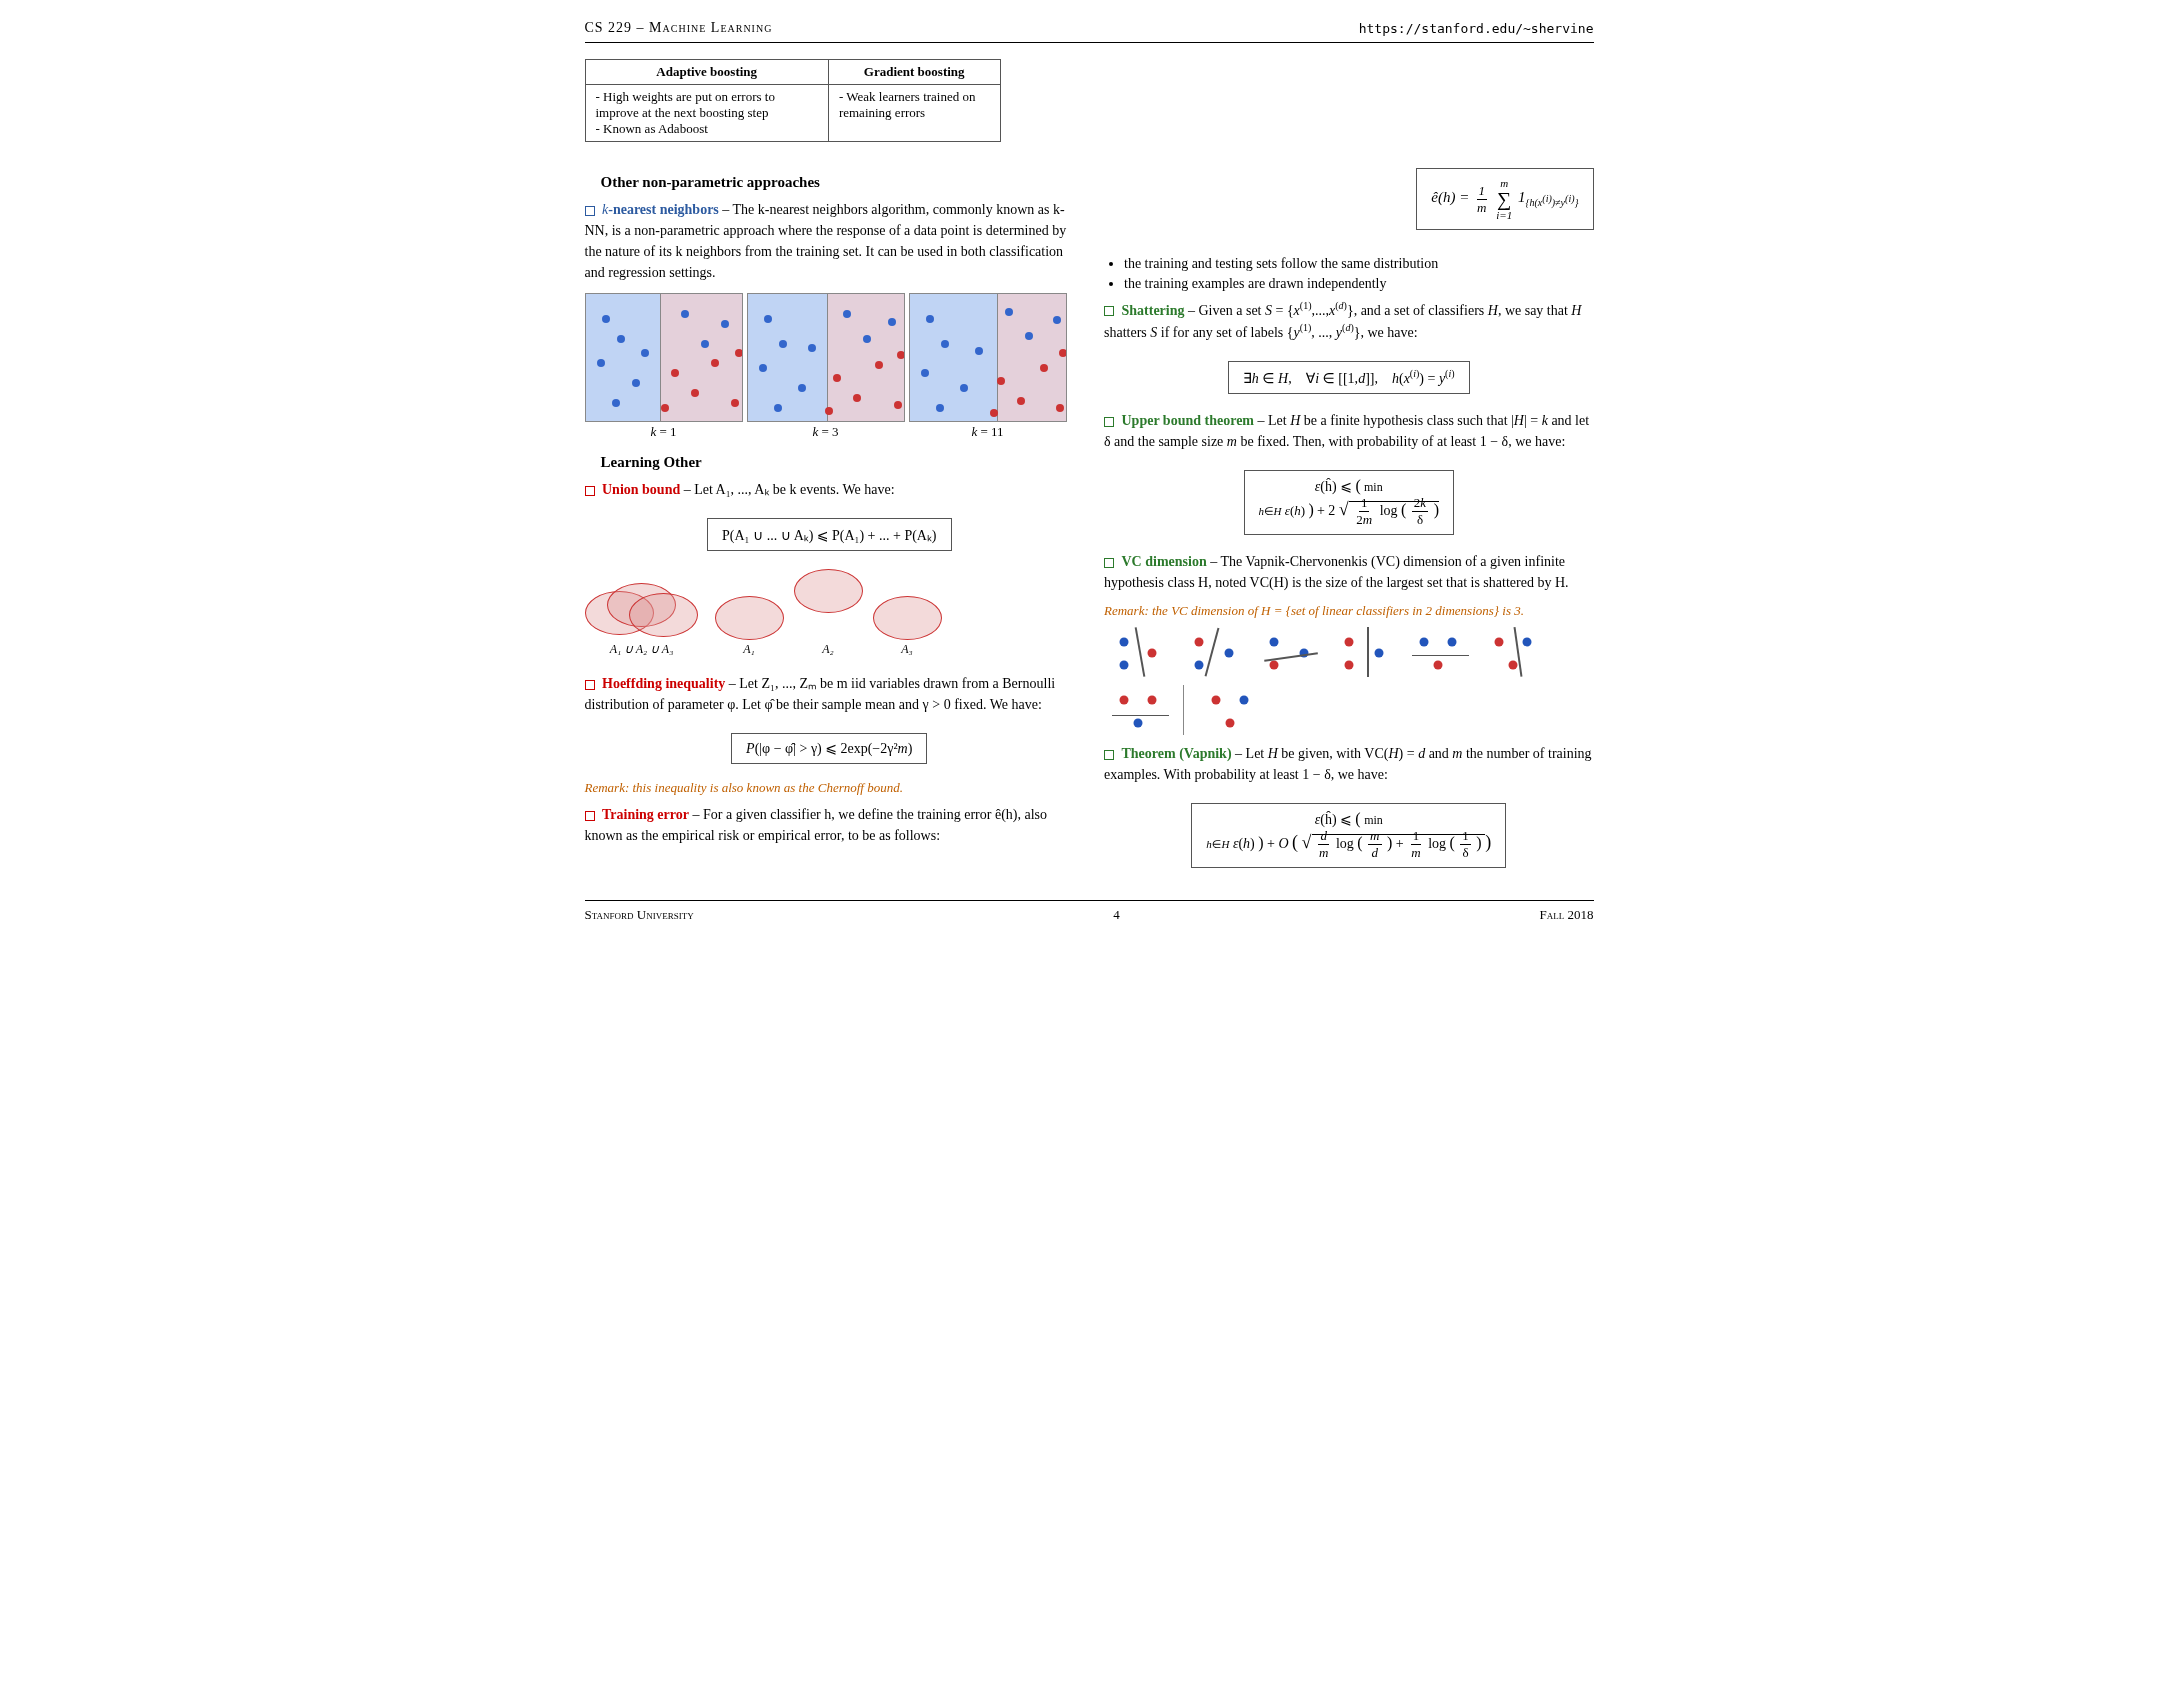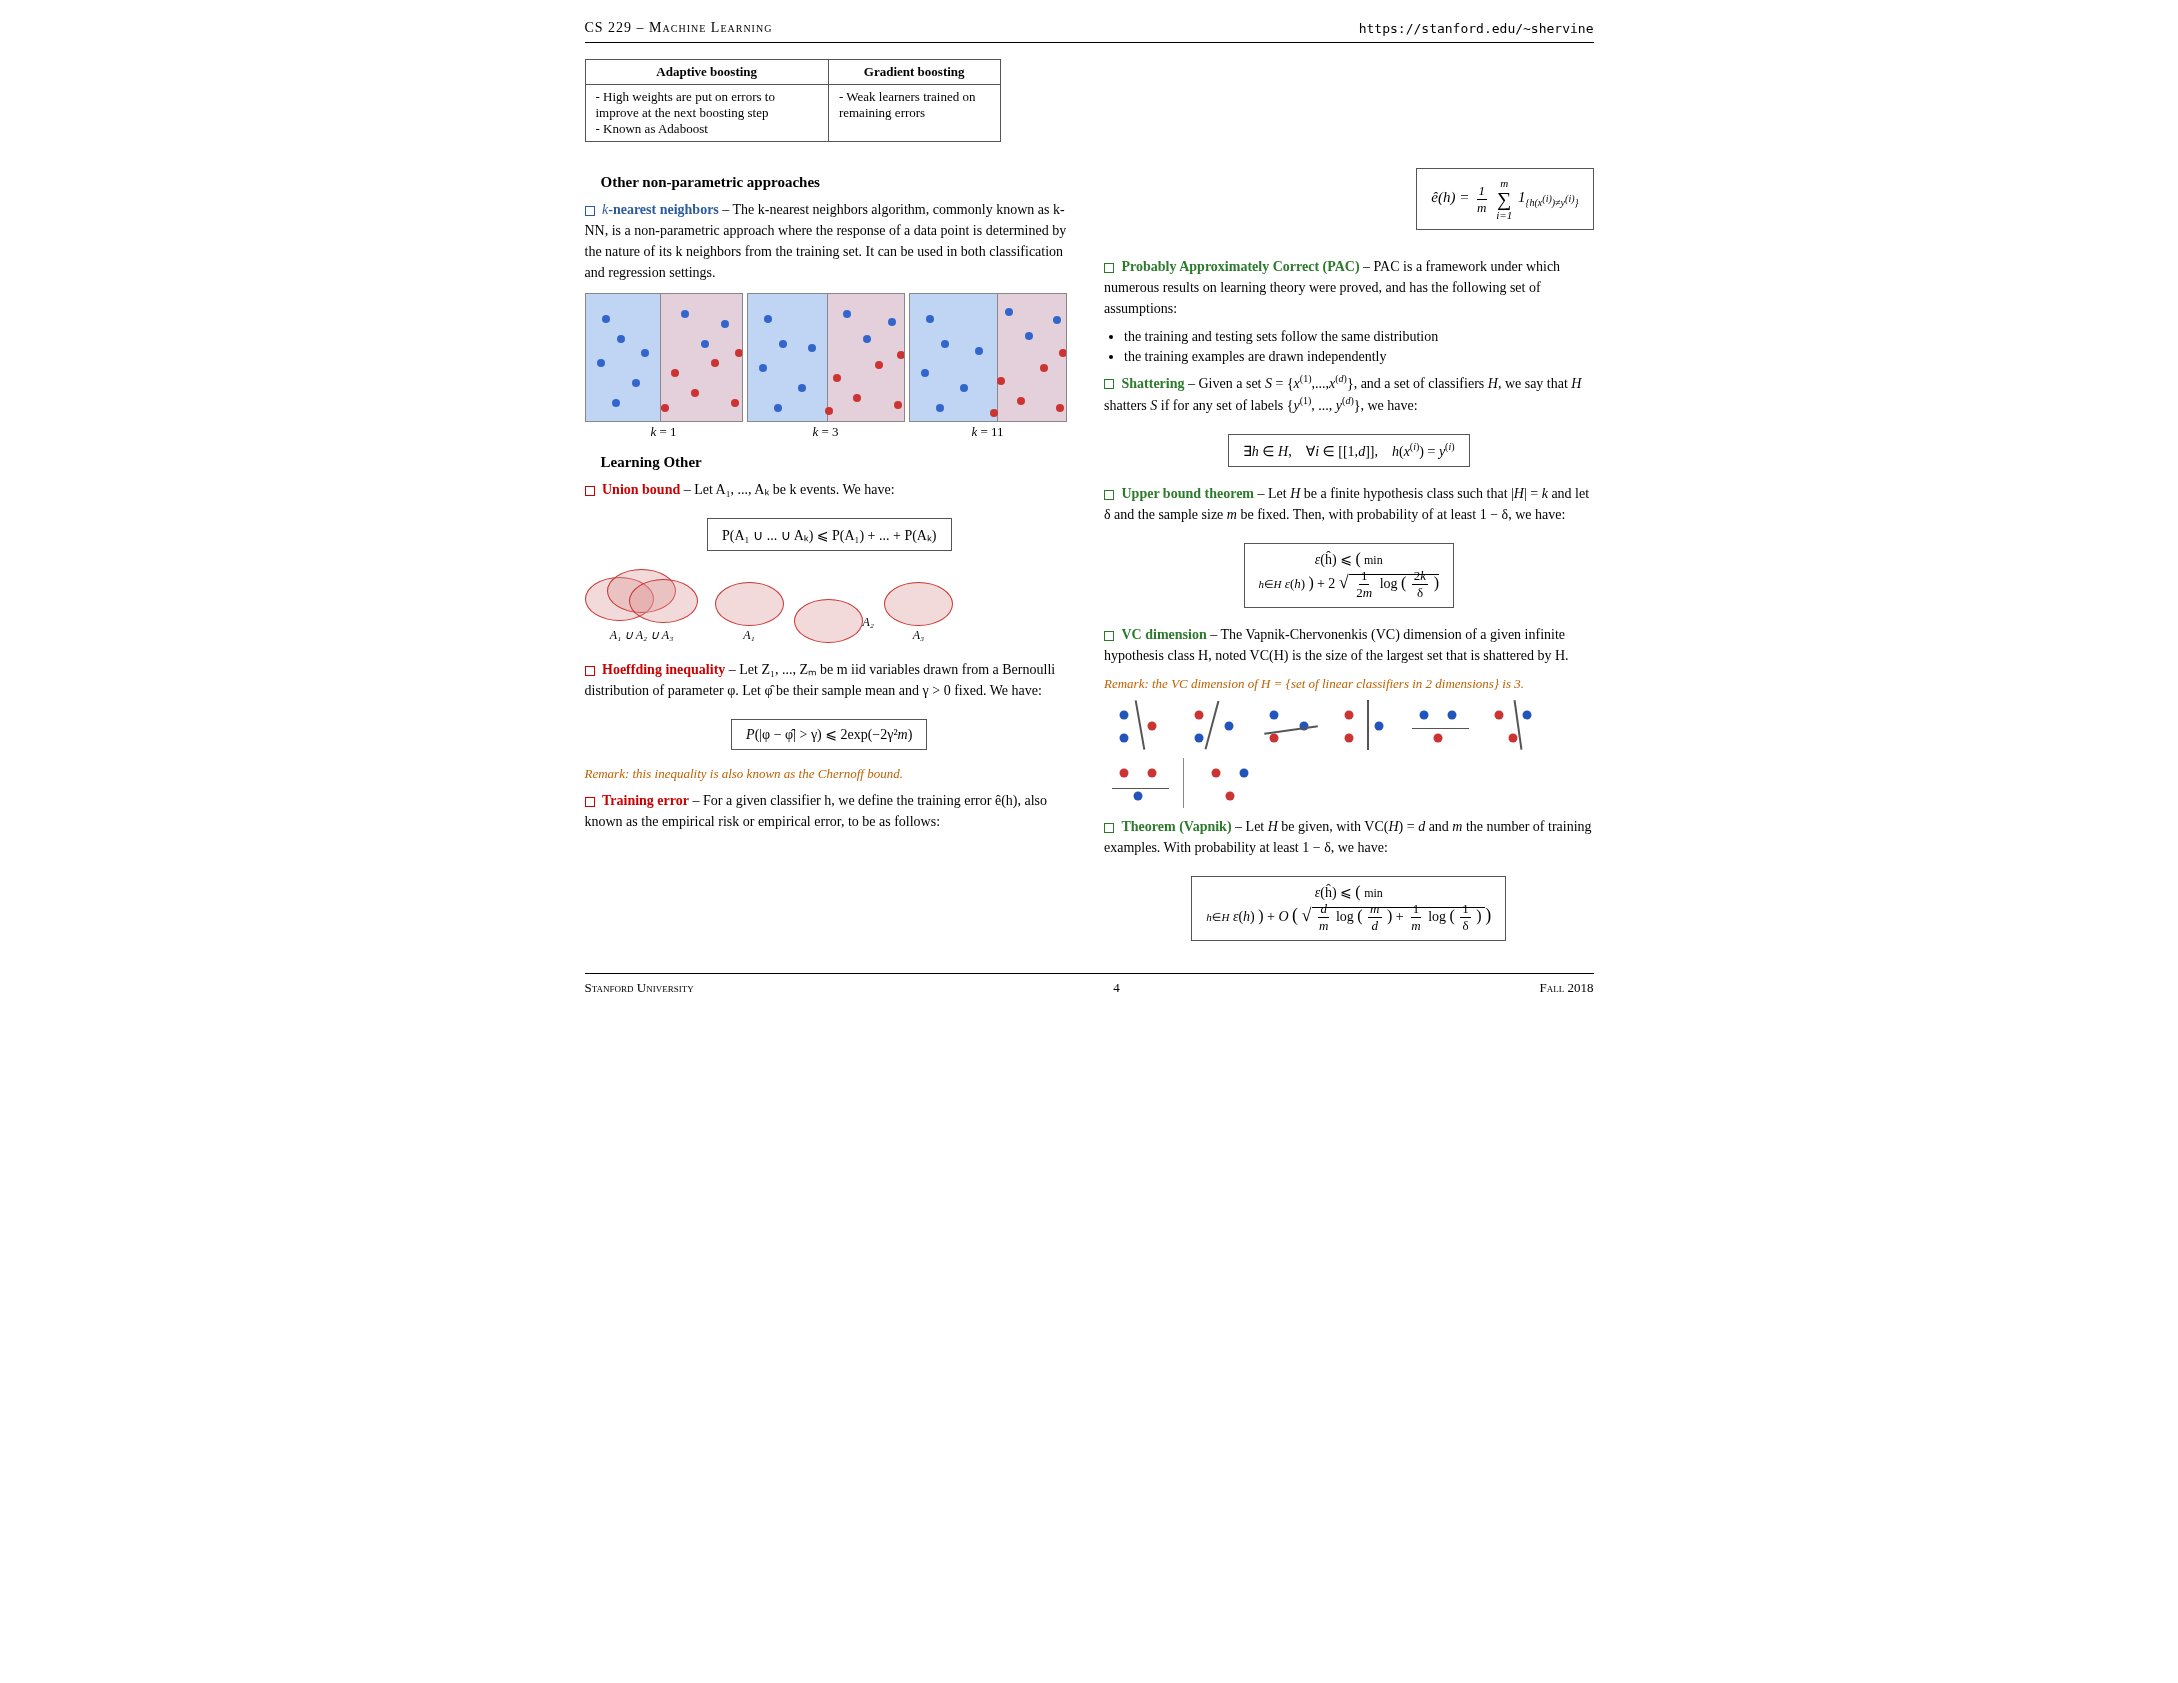--- a/index.html
+++ b/index.html
@@ -357,21 +357,21 @@
           <div style="position:absolute;left:44px;top:10px;width:69px;height:44px;border-radius:50%;border:1.5px solid #cc3333;background:rgba(220,150,150,0.35);"></div>
         </div>
         <div style="font-size:12px;font-style:italic;">A₁ ∪ A₂ ∪ A₃</div>
       </div>
 
       <div style="display:flex;gap:10px;align-items:flex-end;">
         <div style="display:flex;flex-direction:column;align-items:center;">
           <div style="width:69px;height:44px;border-radius:50%;border:1.5px solid #cc3333;background:rgba(220,150,150,0.35);"></div>
           <div style="font-size:12px;font-style:italic;margin-top:2px;">A₁</div>
         </div>
-        <div style="display:flex;flex-direction:row;align-items:center;">
+        <div style="display:flex;flex-direction:column;align-items:center;gap:27px;">
           <div style="width:69px;height:44px;border-radius:50%;border:1.5px solid #cc3333;background:rgba(220,150,150,0.35);"></div>
           <div style="font-size:12px;font-style:italic;margin-top:2px;">A₂</div>
         </div>
         <div style="display:flex;flex-direction:column;align-items:center;">
           <div style="width:69px;height:44px;border-radius:50%;border:1.5px solid #cc3333;background:rgba(220,150,150,0.35);"></div>
           <div style="font-size:12px;font-style:italic;margin-top:2px;">A₃</div>
         </div>
       </div>
     </div>
 
@@ -406,25 +406,20 @@
         </span>
         <span class="sum-block">
           <span style="font-size:11px;"><em>m</em></span>
           <span class="sum-symbol">∑</span>
           <span style="font-size:11px;"><em>i</em>=1</span>
         </span>
         <span>1<sub>{<em>h</em>(<em>x</em><sup>(<em>i</em>)</sup>)≠<em>y</em><sup>(<em>i</em>)</sup>}</sub></span>
       </div>
     </div>
 
-    <div class="concept">
-      <span class="concept-square green"></span>
-      <span class="concept-title green"><strong>Probably Approximately Correct (PAC)</strong></span>
-      <span>– PAC is a framework under which numerous results on learning theory were proved, and has the following set of assumptions:</span>
-    </div>
     <ul class="bullet-list">
       <li>the training and testing sets follow the same distribution</li>
       <li>the training examples are drawn independently</li>
     </ul>
 
     <div class="concept">
       <span class="concept-square green"></span>
       <span class="concept-title green"><strong>Shattering</strong></span>
       <span> – Given a set <em>S</em> = {<em>x</em><sup>(1)</sup>,...,<em>x</em><sup>(<em>d</em>)</sup>}, and a set of classifiers <em>H</em>, we say that <em>H</em> shatters <em>S</em> if for any set of labels {<em>y</em><sup>(1)</sup>, ..., <em>y</em><sup>(<em>d</em>)</sup>}, we have:</span>
     </div>

